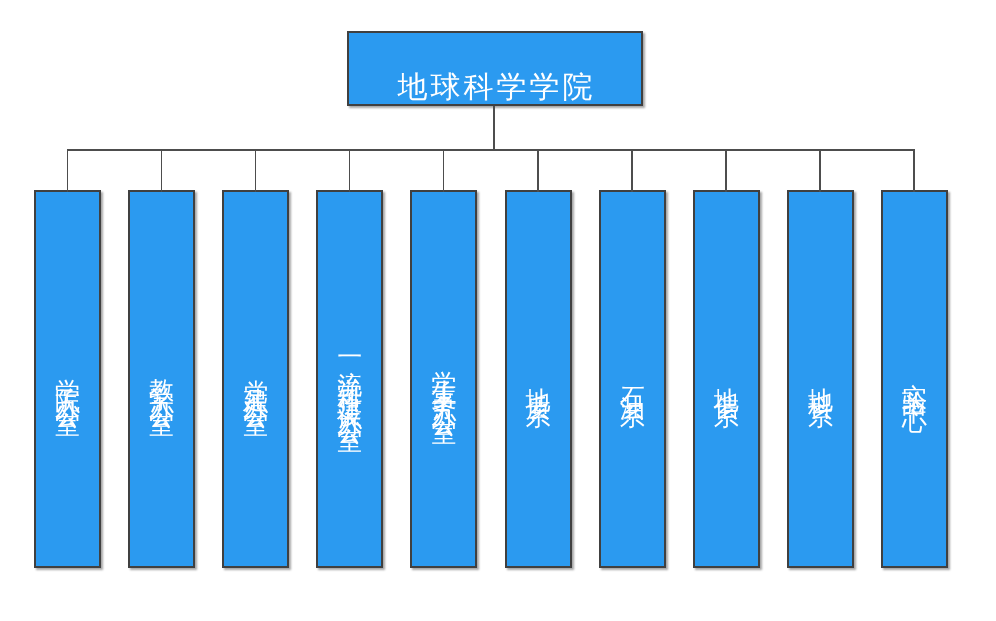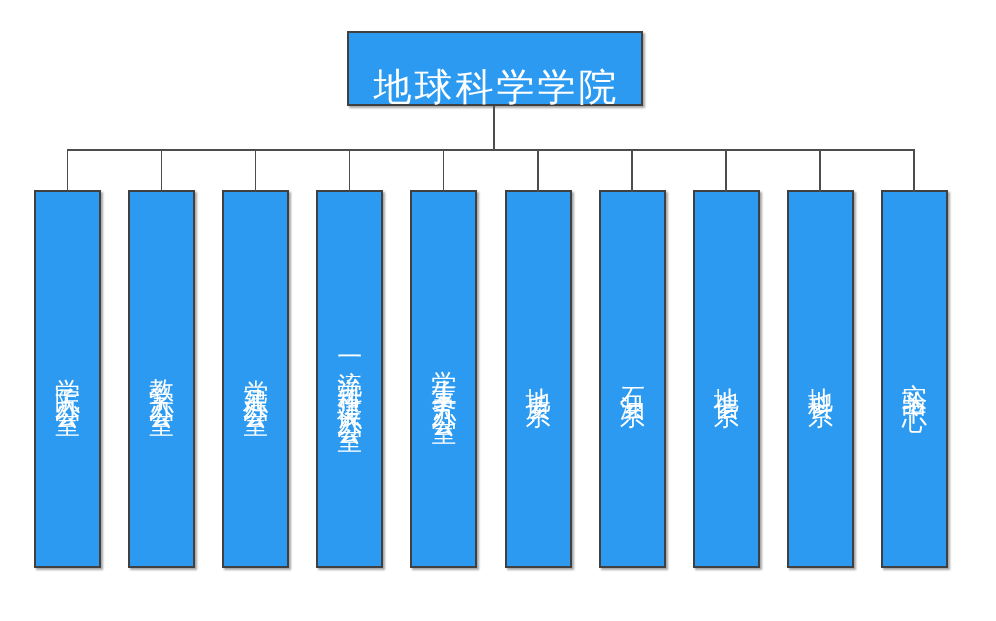--- a/index.html
+++ b/index.html
@@ -25,21 +25,21 @@
     background: var(--box-fill, #2B9AF0);
     border: 2px solid var(--box-border, #404040);
     box-shadow: 2px 2px 2px rgba(0,0,0,0.35);
     box-sizing: border-box;
     display: flex;
     align-items: center;
     justify-content: center;
   }
   .root-label {
     color: var(--text, #ffffff);
-    font-size: 38px;
+    font-size: 30px;
     letter-spacing: 3px;
     white-space: nowrap;
     text-indent: 3px;
     margin-top: 37px;
   }
   
   .root-stub {
     position: absolute;
     left: 493px;
     top: 106px;

